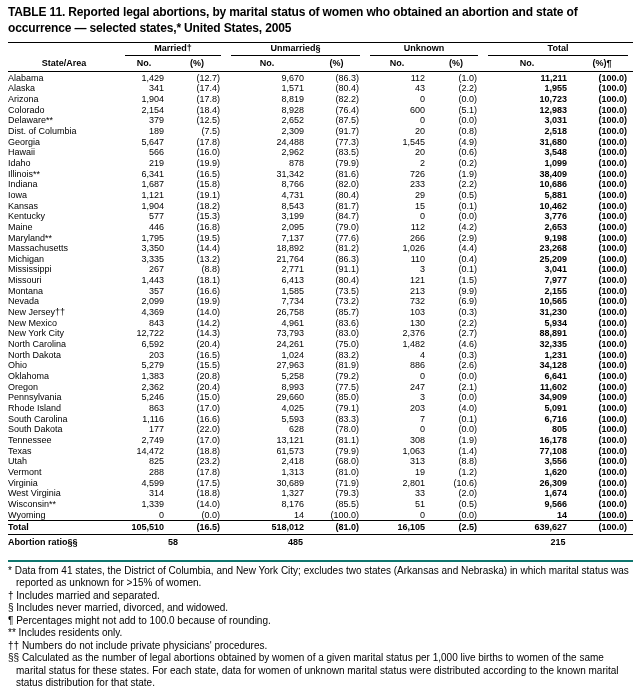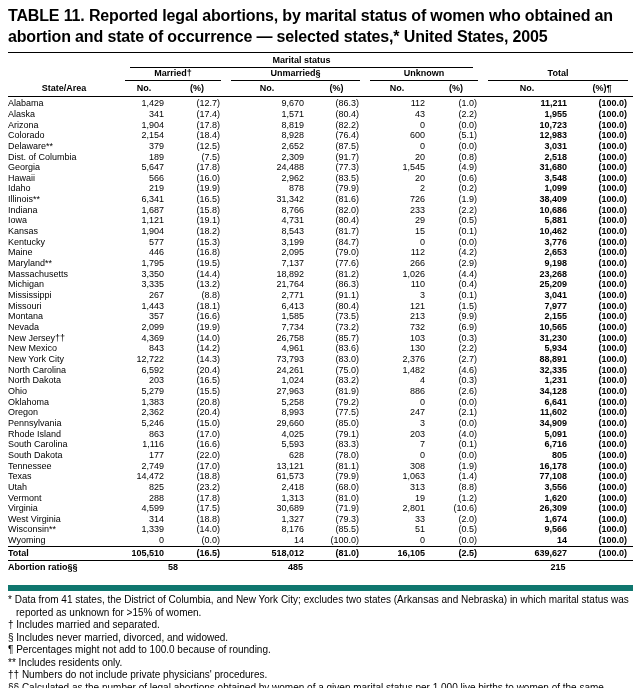--- a/index.html
+++ b/index.html
@@ -1,20 +1,20 @@
 <!DOCTYPE html>
 <html><head>
 <meta charset="utf-8">
 <style>
   * { box-sizing: border-box; }
   html, body { margin: 0; padding: 0; background: #fff; color: #000; }
   body { width: 641px; font-family: "Liberation Sans", sans-serif; }
   .page { width: 641px; min-height: 688px; padding: 5px 8px 4px 8px; }
   .title {
-    font-size: 16px; font-weight: bold; line-height: 1.32;
+    font-size: 12px; font-weight: bold; line-height: 1.32;
     letter-spacing: -0.15px; margin-bottom: 5px; width: 625px;
   }
   table.data-table {
     width: 625px; border-collapse: collapse; table-layout: fixed;
     border-top: 1px solid #000;
   }
   th, td { font-size: 9px; padding: 0; vertical-align: bottom; overflow: hidden; white-space: nowrap; }
   thead th { font-weight: bold; line-height: 11px; }
   thead tr.h1 th { padding-top: 2px; height: 14px; }
   thead tr.h2 th { height: 13px; }
@@ -26,21 +26,21 @@
   td.state { text-align: left; }
   td.num { text-align: right; padding-right: 4px; }
   td.pct { text-align: right; padding-right: 6px; }
   td.b { font-weight: bold; }
   tbody tr:first-child td { padding-top: 1px; }
   tr.total-row td {
     font-weight: bold; border-top: 1px solid #000; border-bottom: 1px solid #000;
     padding-top: 1.5px; padding-bottom: 1.5px;
   }
   tr.ratio-row td {
-    font-weight: bold; border-bottom: 6px solid #0f766e;
+    font-weight: bold; border-bottom: 2px solid #0f766e;
     padding-top: 1.5px; padding-bottom: 12px;
   }
   td.ctr { text-align: center; }
   .footnotes { margin-top: 3px; width: 625px; }
   .footnote {
     font-size: 10px; line-height: 1.25; padding-left: 8px; text-indent: -8px;
   }
 </style>
 </head>
 <body>
@@ -55,27 +55,20 @@
       <col style="width:48px">
         <col style="width:58px">
       <col style="width:82px">
         <col style="width:57px">
       <col style="width:64px">
         <col style="width:54px">
       <col style="width:88px">
         <col style="width:62px">
     </colgroup>
     <thead>
-      <tr class="h1">
-        <th></th>
-        <th colspan="6" class="grp-top">
-          <div class="underline">Marital status</div>
-        </th>
-        <th colspan="2"></th>
-      </tr>
       <tr class="h2">
         <th></th>
         <th colspan="2">
           <div class="underline">Married†</div>
         </th>
         <th colspan="2">
           <div class="underline">Unmarried§</div>
         </th>
         <th colspan="2">
           <div class="underline">Unknown</div>

